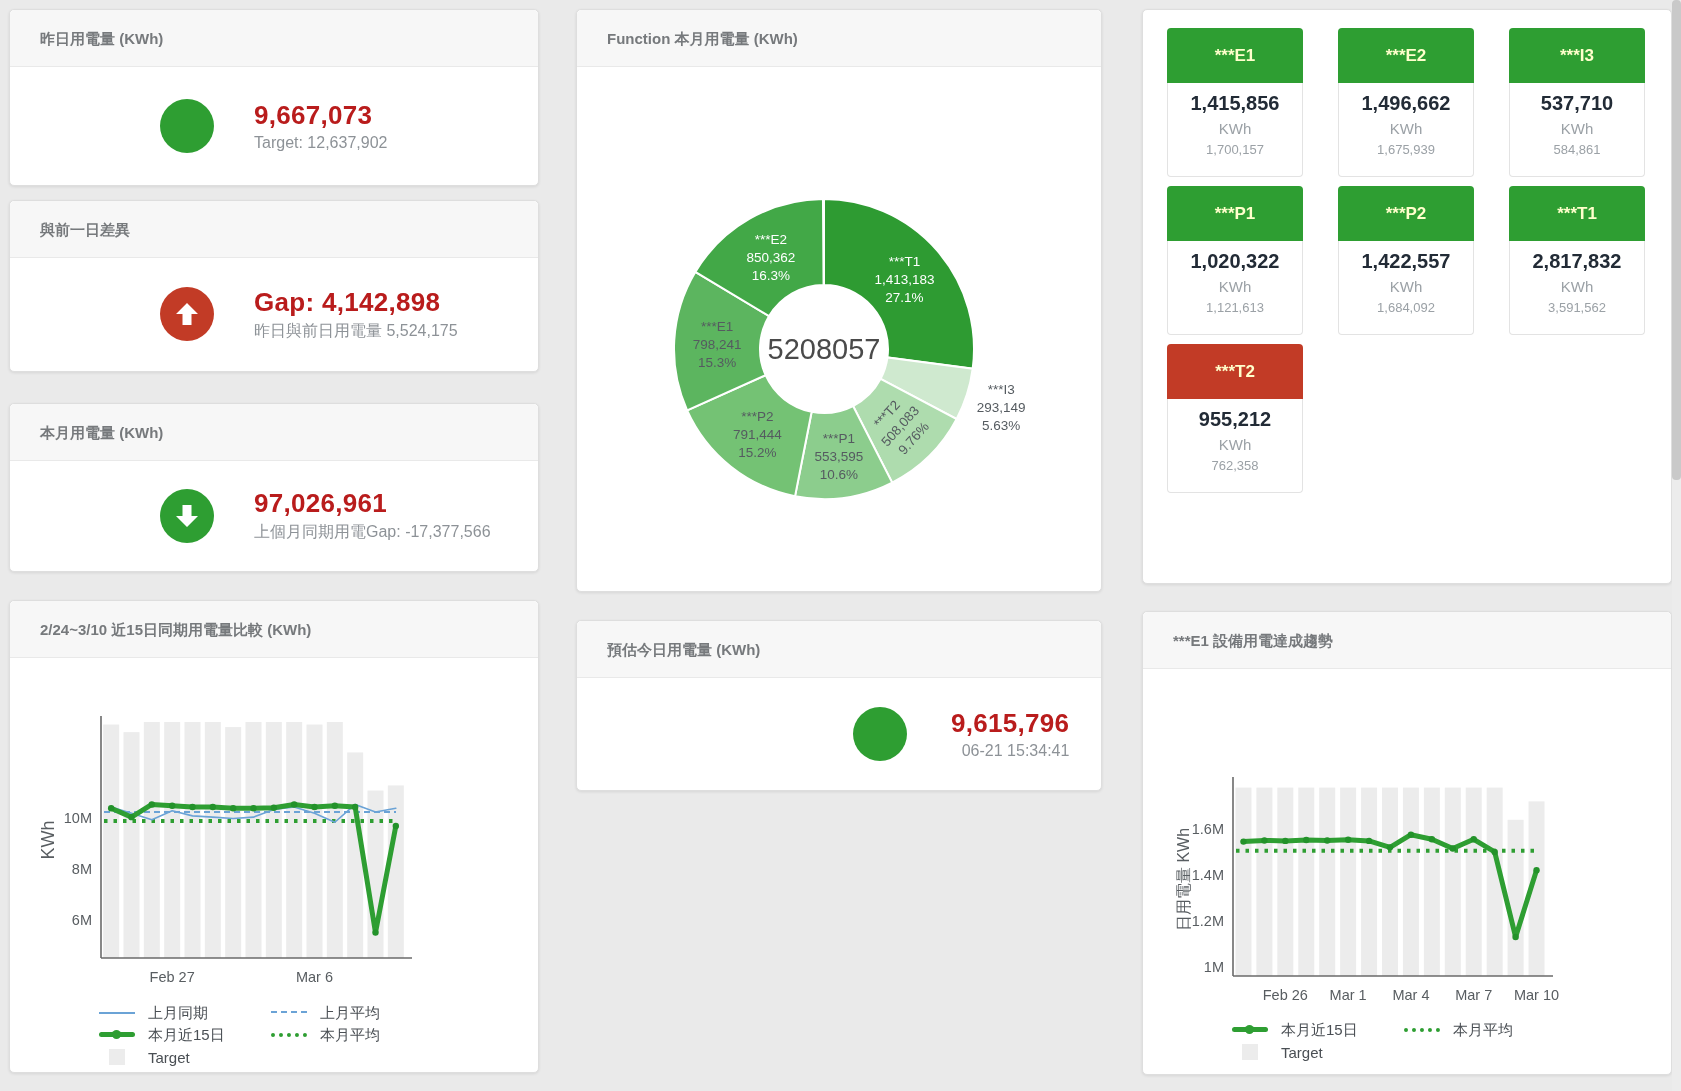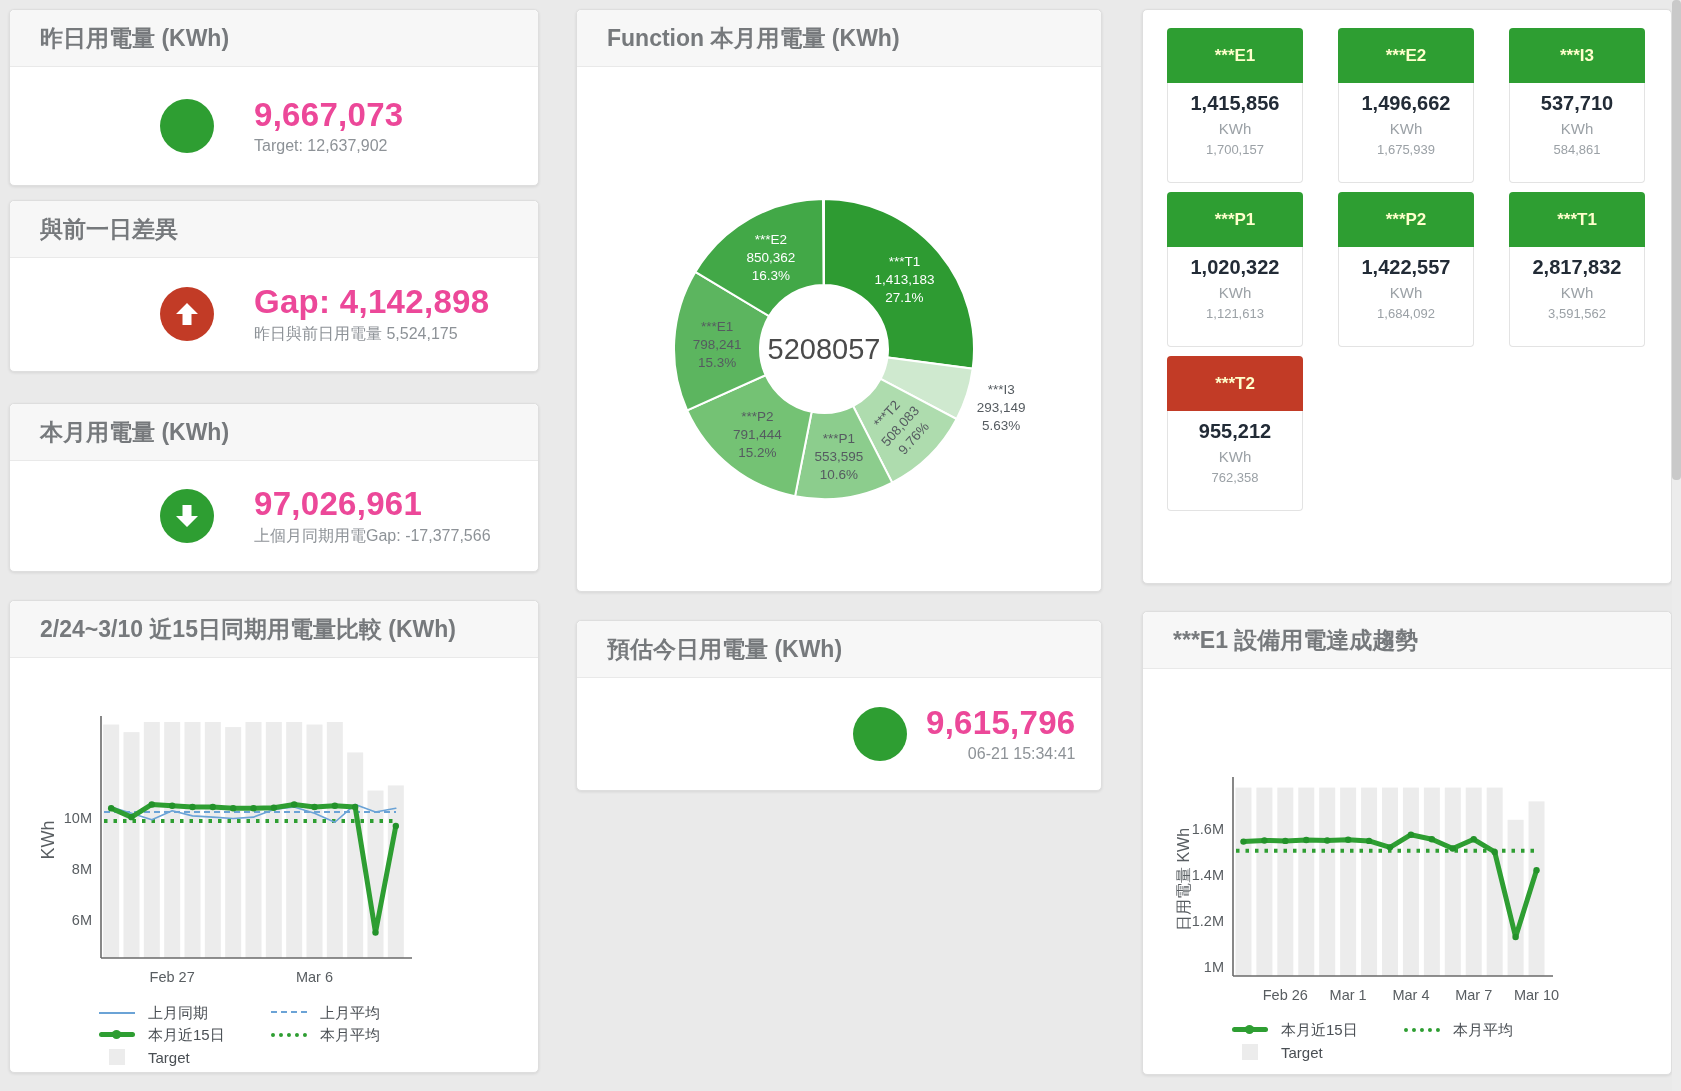--- a/index.html
+++ b/index.html
@@ -4,37 +4,37 @@
 <style>
   :root{
     --green:#2e9e32; --red:#c23b26; --blue:#6ba3d6; --graybar:#ececec; --tiletext:#ffffcc;
   }
   *{box-sizing:border-box;margin:0;padding:0}
   html,body{width:1681px;height:1091px}
   body{font-family:"Liberation Sans","DejaVu Sans",sans-serif;background:#eaeaea;position:relative;overflow:hidden}
   .page{position:absolute;inset:0}
   .card{position:absolute;background:#fff;border:1px solid #dedede;border-radius:5px;box-shadow:0 1px 3px rgba(0,0,0,.09)}
   .card-head{height:57px;line-height:57px;padding-left:30px;background:#f7f7f7;border-bottom:1px solid #e9e9e9;border-radius:5px 5px 0 0;
-    font-size:23px;font-weight:bold;color:#76797c;white-space:nowrap;overflow:hidden}
+    font-size:15px;font-weight:bold;color:#76797c;white-space:nowrap;overflow:hidden}
   .stat-body{display:flex;align-items:center;height:calc(100% - 58px);padding-left:150px;gap:40px}
-  .stat-body.right{padding-left:276px;gap:19px}
+  .stat-body.right{padding-left:276px;gap:44px}
   .badge{width:54px;height:54px;border-radius:50%;flex:0 0 auto;display:flex;align-items:center;justify-content:center}
   .badge.green{background:var(--green)}
   .badge.red{background:var(--red)}
   .badge svg{width:30px;height:30px}
   .stat-txt{display:flex;flex-direction:column}
-  .stat-value{font-size:33px;font-weight:bold;color:#ec4899;letter-spacing:.3px}
+  .stat-value{font-size:26px;font-weight:bold;color:#b91c1c;letter-spacing:.3px}
   .stat-sub{font-size:16px;color:#8d9297;margin-top:3px;white-space:nowrap}
   
   .tiles{display:grid;grid-template-columns:repeat(3,136px);column-gap:35px;row-gap:9px;margin:18px 0 0 24px}
   .tile{width:136px}
   .tile-head{height:55px;line-height:55px;text-align:center;font-size:17px;font-weight:bold;color:var(--tiletext);border-radius:4px 4px 0 0}
   .tile-head.green{background:var(--green)}
   .tile-head.red{background:var(--red)}
-  .tile-body{border:1px solid #e3e3e3;border-top:none;border-radius:0 0 4px 4px;text-align:center;padding:9px 0 22px;background:#fff}
+  .tile-body{border:1px solid #e3e3e3;border-top:none;border-radius:0 0 4px 4px;text-align:center;padding:9px 0 16px;background:#fff}
   .tile-value{font-size:20px;font-weight:bold;color:#222b36;margin-bottom:3px}
   .tile-unit{font-size:15px;color:#9ba1a6;line-height:21px}
   .tile-target{font-size:13px;color:#9ba1a6;line-height:21px}
   
   svg{display:block}
   svg text{font-family:"Liberation Sans","DejaVu Sans",sans-serif}
   .legend{margin-left:89px;margin-top:10px}
   .lg-row{display:flex;align-items:center;height:22px}
   .lg-item{display:flex;align-items:center;width:172px}
   .lg-label{font-size:15px;color:#4a4f54;white-space:nowrap}

